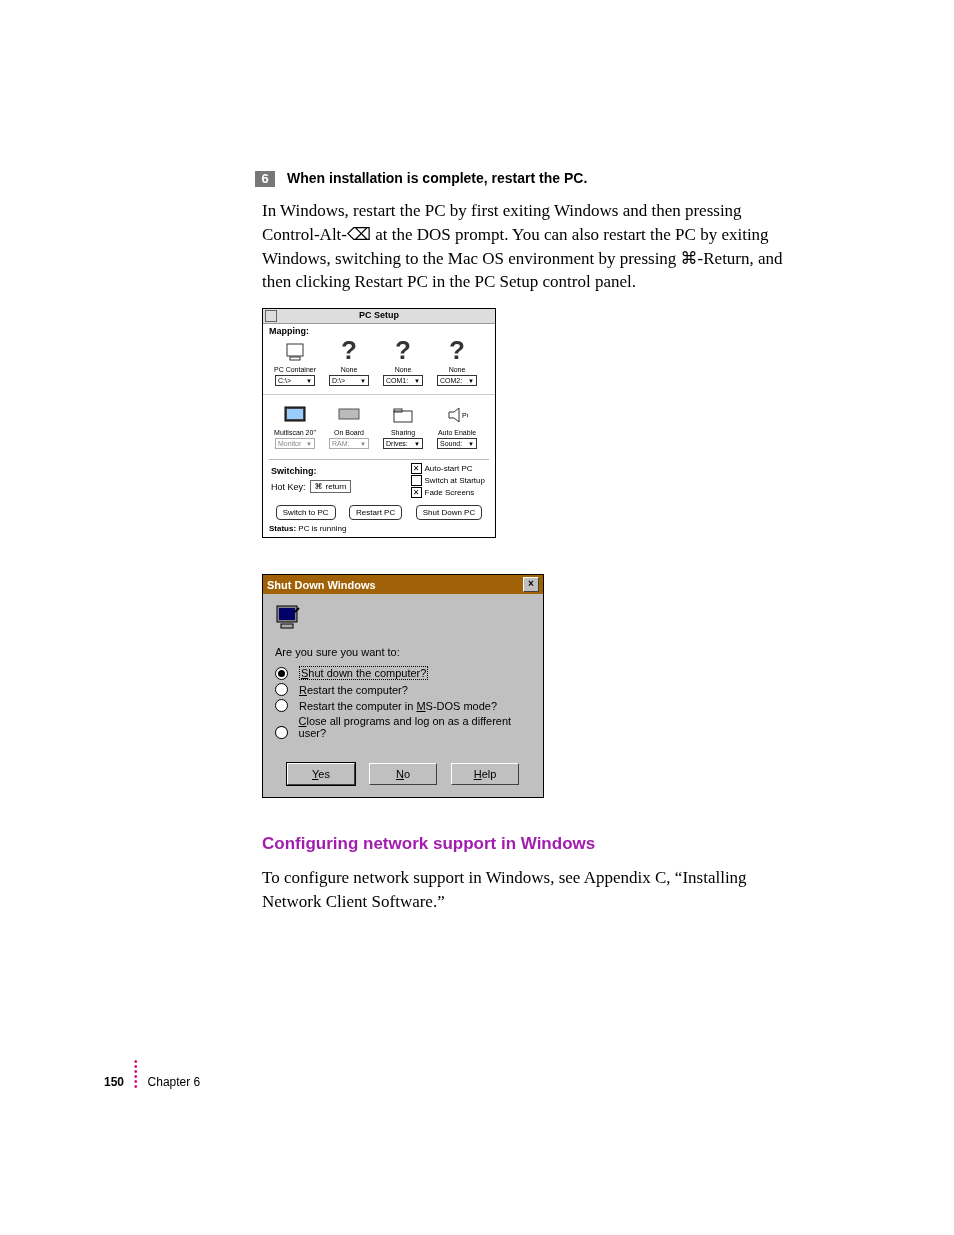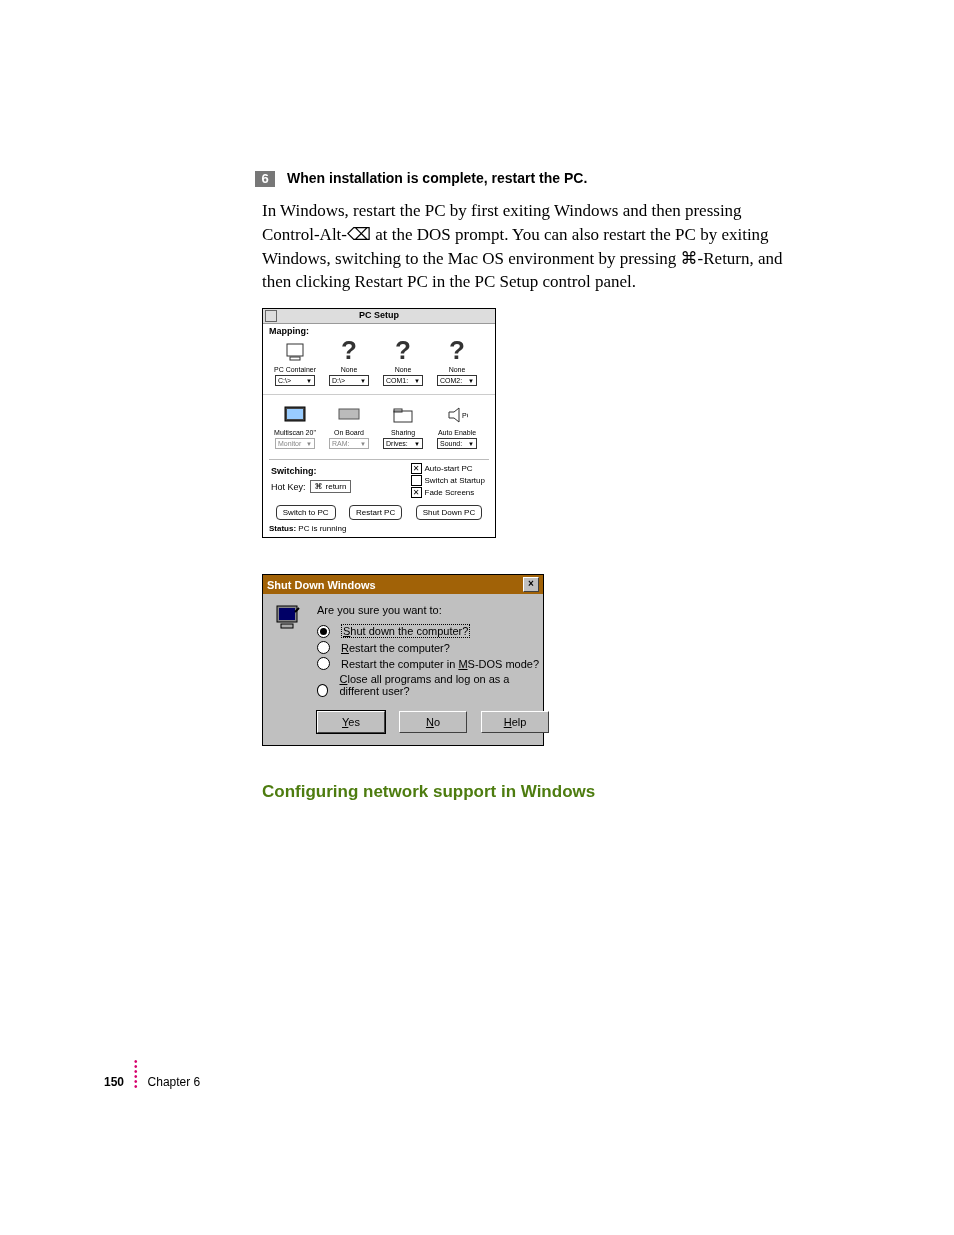--- a/index.html
+++ b/index.html
@@ -213,20 +213,21 @@
     border-left: 1px solid #fff;
     border-right: 1px solid #404040;
     border-bottom: 1px solid #404040;
     color:#000; font-size:10px; line-height:11px; text-align:center;
     font-weight:bold;
   }
   .sd-body {
     padding: 10px 12px 12px 12px;
     display:flex;
     gap: 12px;
+    flex-direction: column;
   }
   .sd-icon {
     width: 30px; flex: none;
   }
   .sd-content { flex: 1; }
   .sd-q { margin-bottom: 8px; }
   .sd-opt { display:flex; align-items:flex-end; gap:11px; margin: 3px 0;}
   .sd-radio {
     width:11px; height:11px; border:1px solid #000; border-radius:50%;
     display:inline-block; position:relative; background:#fff;
@@ -234,35 +235,35 @@
   .sd-radio.on::after{
     content:""; position:absolute; inset:2px; background:#000; border-radius:50%;
   }
   .sd-opt .label { }
   .sd-opt .label u { text-decoration: underline; }
   .sd-opt.selected .label {
     border: 1px dotted #000;
     padding: 0 1px;
   }
   .sd-btns {
-    display:flex; justify-content:center; gap:14px; margin-top:14px;
+    display:flex; justify-content:center; gap:14px; margin-top:24px;
   }
   .sd-btn {
     width: 66px; height: 20px;
     background:#c0c0c0;
     border-top:1px solid #fff; border-left:1px solid #fff;
     border-right:1px solid #404040; border-bottom:1px solid #404040;
     font-size:11px;
     display:flex; align-items:center; justify-content:center;
   }
   .sd-btn.default { box-shadow: 0 0 0 1px #000; }
 
   .section-h2 {
     font-family: Helvetica, Arial, sans-serif;
-    color: #4d7c0f;
+    color: #a21caf;
     font-size: 17px;
     font-weight: bold;
     margin-left: 262px;
     margin-bottom: 12px;
   }
 
   .footer {
     position: absolute;
     bottom: 130px;
     left: 104px;
@@ -489,20 +490,21 @@
           <div class="sd-btn">
               <span><u>H</u>elp</span>
             </div>
         </div>
       </div>
     </div>
   </div>
 
   <div class="section-h2">Configuring network support in Windows</div>
 
+  <div class="body-text">To configure network support in Windows, see Appendix C, “Installing Network Client Software.”</div>
 
   <div class="footer">
     <span class="pn">150</span>
     <span class="dots">•<br>•<br>•<br>•<br>•<br>•</span>
     <span class="chap">Chapter 6</span>
   </div>
 
 </div>
 
 </body></html>

